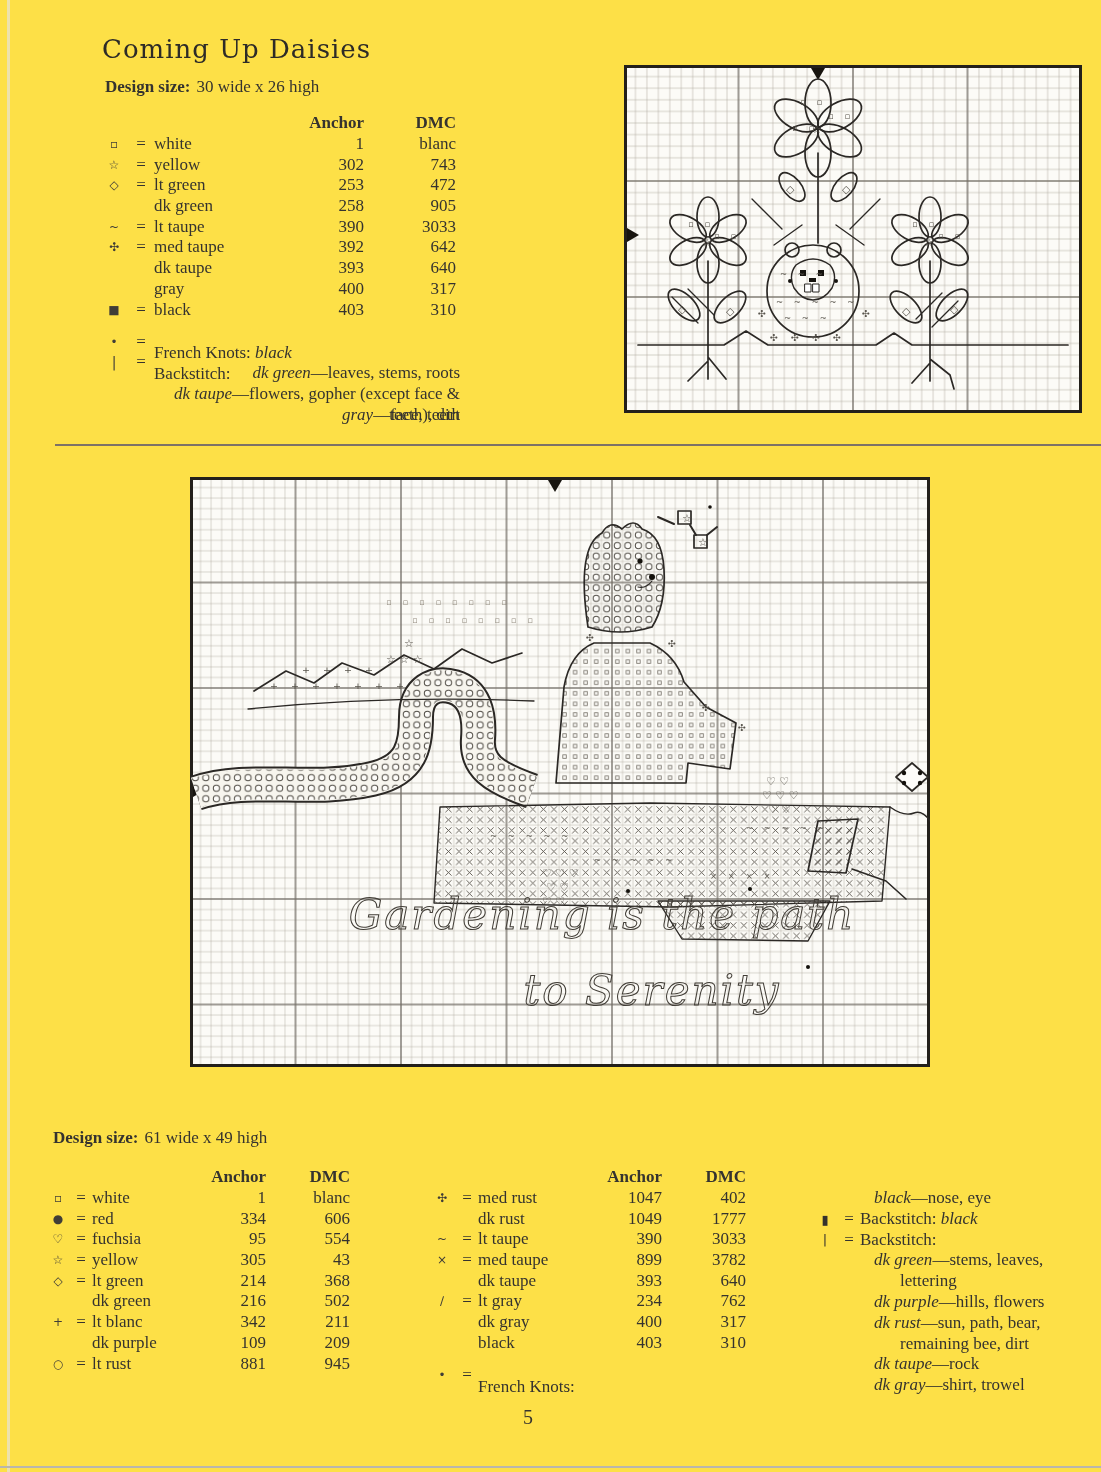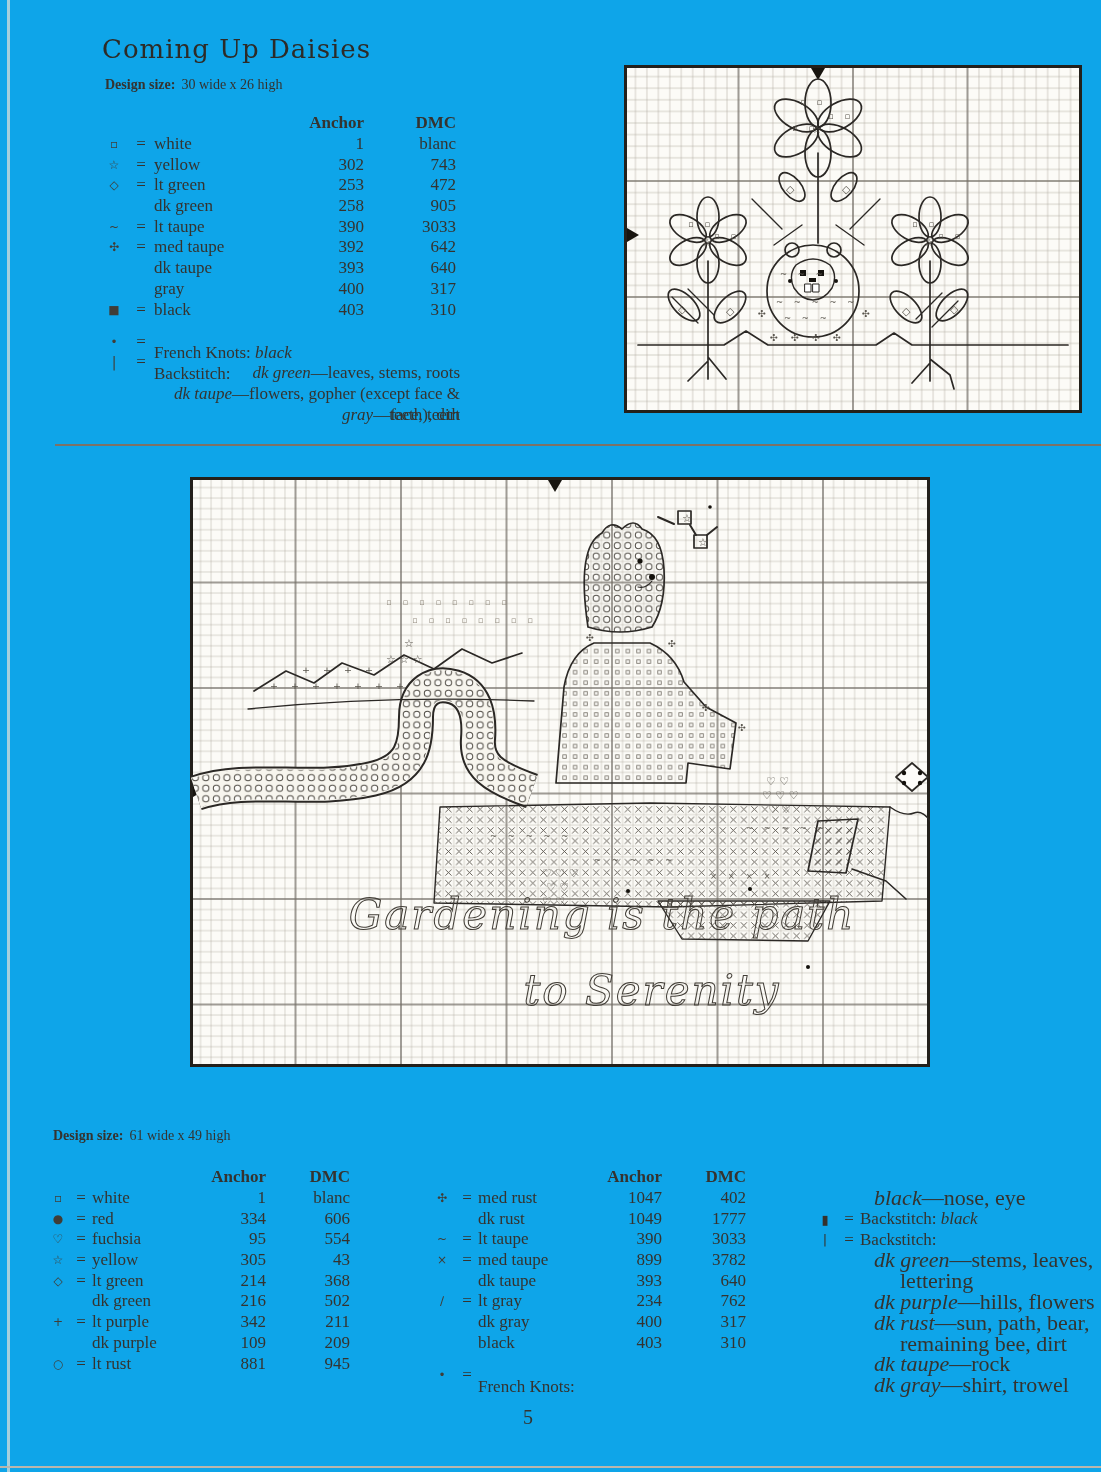--- a/index.html
+++ b/index.html
@@ -1,37 +1,37 @@
 <!DOCTYPE html>
 <html><head>
 <meta charset="utf-8">
 <style>
   html,body{margin:0;padding:0;background:#dedbd2;}
-  .page{position:relative;width:1101px;height:1472px;background:#0ea5e9;overflow:hidden;
+  .page{position:relative;width:1101px;height:1472px;background:#fde047;overflow:hidden;
         font-family:"Liberation Serif",serif;color:#35332f;}
   .abs{position:absolute;}
   .title{font-family:"DejaVu Serif",serif;font-size:26px;letter-spacing:1px;color:#2d2b27;}
-  .dsize{font-size:14px;}
+  .dsize{font-size:17px;}
   .dsize b{font-weight:bold;}
   .dsize .val{margin-left:6px;}
   
   .key{font-size:17px;line-height:20.7px;}
   .krow{display:grid;align-items:center;height:20.7px;}
   .k-d .krow{grid-template-columns:28px 26px 126px 84px 92px;}
   .k-l .krow{grid-template-columns:24px 22px 112px 62px 84px;}
   .k-m .krow{grid-template-columns:28px 22px 122px 62px 84px;}
   .krow .sym{font-family:"DejaVu Sans",sans-serif;font-size:12px;text-align:center;color:#403d37;}
   .krow .sym.big{font-size:14px;}
   .krow .eq{text-align:center;}
   .krow .anc,.krow .dmc{text-align:right;}
   .khead{font-weight:bold;height:22px;}
   .wide{grid-column:3/6;margin-top:23px;}
   .it{font-style:italic;}
   .sub{padding-left:54px;height:21px;line-height:21px;text-align:right;}
-  .kr-line{height:20.8px;line-height:20.8px;font-size:22px;}
+  .kr-line{height:20.8px;line-height:20.8px;font-size:17px;}
   .kr-grid{display:grid;grid-template-columns:26px 22px auto;align-items:center;height:20.8px;font-size:17px;}
   .kr-grid .sym{font-family:"DejaVu Sans",sans-serif;text-align:center;font-size:13px;color:#35322c;}
   .p62{padding-left:62px;}
   .p88{padding-left:88px;}
   .divider{background:#7d7266;height:2px;}
   .pageno{font-size:20px;text-align:center;}
   .crease{background:#e6e2d7;opacity:.7;}
   .bottom-line{background:#b9b6ac;}
   
   .t{font-family:"DejaVu Sans",sans-serif;fill:#57534b;}
@@ -392,21 +392,21 @@
     <div class="krow">
         <span class="sym"></span>
         <span class="eq"></span>
         <span class="nm">dk green</span>
         <span class="anc">216</span>
         <span class="dmc">502</span>
       </div>
     <div class="krow">
         <span class="sym">+</span>
         <span class="eq">=</span>
-        <span class="nm">lt purple</span>
+        <span class="nm">lt blanc</span>
         <span class="anc">342</span>
         <span class="dmc">211</span>
       </div>
     <div class="krow">
         <span class="sym"></span>
         <span class="eq"></span>
         <span class="nm">dk purple</span>
         <span class="anc">109</span>
         <span class="dmc">209</span>
       </div>

